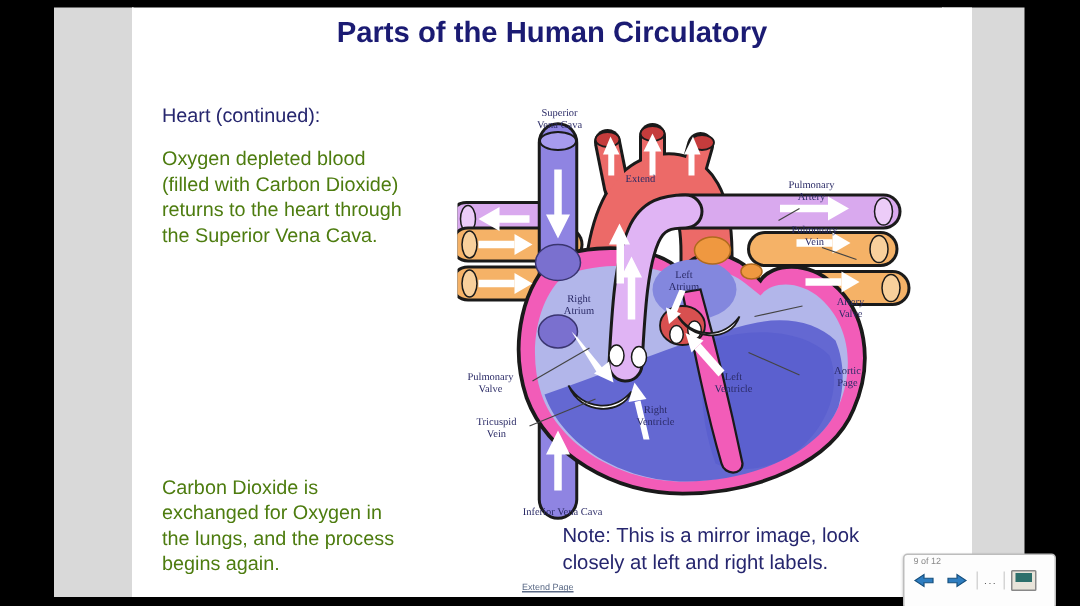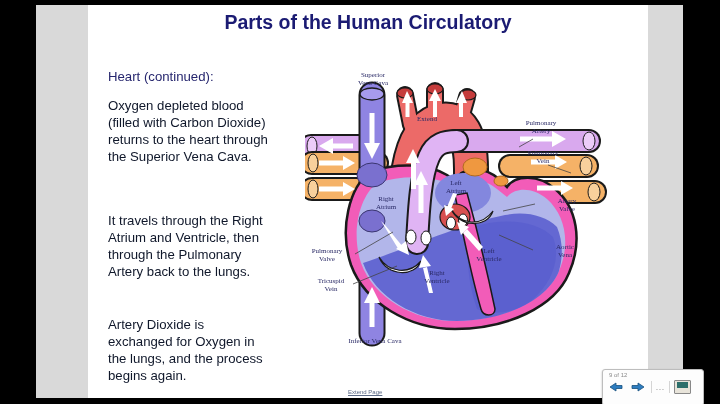--- a/index.html
+++ b/index.html
@@ -6,21 +6,21 @@
   .stage{position:relative;width:720px;height:404px;background:#000;overflow:hidden;
          font-family:"Liberation Sans",sans-serif;}
   .gutter{position:absolute;top:5px;height:393px;background:#d9d9d9;}
   .gutter.left{left:36px;width:52px;border-right:1px solid #c4c4c4;}
   .gutter.right{left:628px;width:54px;border-left:1px solid #c4c4c4;}
   .page{position:absolute;left:88px;top:5px;width:540px;height:393px;background:#ffffff;padding-left:20px;}
   .title{position:absolute;left:0;right:0;top:4px;text-align:center;
          font-size:19.5px;font-weight:bold;color:#1b1b73;line-height:26px;}
   .heading{position:absolute;left:20px;top:64px;font-size:13.2px;font-weight:normal;color:#26266e;}
   .par{position:absolute;left:20px;width:215px;font-size:13.2px;line-height:17px;
-       color:#0f172a;white-space:pre-line;}
+       color:#4d7c0f;white-space:pre-line;}
   .p1{top:92px;} .p2{top:207px;} .p3{top:311px;}
   .note{position:absolute;left:287px;top:343px;width:260px;font-size:13.5px;line-height:18px;
         color:#26266e;white-space:pre-line;}
   .extend-link{position:absolute;left:260px;top:384px;font-size:6px;color:#5b6a86;
                text-decoration:underline;cursor:pointer;}
   
   .diagram{position:absolute;left:217px;top:48px;width:320px;height:296px;margin-top:12px;}
   .diagram svg{position:absolute;left:0;top:0;}
   .dlabel{position:absolute;font-family:"Liberation Serif",serif;font-size:7px;line-height:8px;
           color:#2a2a66;text-align:center;white-space:pre-line;}
@@ -48,28 +48,26 @@
   <div class="page">
     <div class="title">
       <div>Parts of the Human Circulatory</div>
     </div>
 
     <div class="heading">Heart (continued):</div>
     <div class="par p1">Oxygen depleted blood
 (filled with Carbon Dioxide)
 returns to the heart through
 the Superior Vena Cava.</div>
-    <div class="par p2">It travels through the Right
-Atrium and Ventricle, then
-through the Pulmonary
-Artery back to the lungs.</div>
-    <div class="par p3">Artery Dioxide is
+    <div class="par p3">Carbon Dioxide is
 exchanged for Oxygen in
 the lungs, and the process
 begins again.</div>
+    <div class="note">Note: This is a mirror image, look
+closely at left and right labels.</div>
     <div class="extend-link">Extend Page</div>
 
     <div class="diagram">
       <svg width="320" height="296" viewBox="0 0 320 296">
 
         <path d="M 6,81 L 60,81" stroke="#1a1a1a" stroke-width="24" stroke-linecap="round" fill="none"></path>
         <path d="M 6,81 L 60,81" stroke="#d9a9ee" stroke-width="20" stroke-linecap="round" fill="none"></path>
         <ellipse cx="7" cy="81" rx="5" ry="9" fill="#ecccf8" stroke="#1a1a1a" stroke-width="1"></ellipse>
 
         <path d="M 7,98 L 72,98" stroke="#1a1a1a" stroke-width="24" stroke-linecap="round" fill="none"></path>
@@ -196,21 +194,21 @@
 Artery</div>
       <div class="dlabel" style="left:205px;top:84px;width:66px">Pulmonary
 Vein</div>
       <div class="dlabel" style="left:128px;top:114px;width:46px">Left
 Atrium</div>
       <div class="dlabel" style="left:58px;top:130px;width:46px">Right
 Atrium</div>
       <div class="dlabel" style="left:232px;top:132px;width:60px">Artery
 Valve</div>
       <div class="dlabel" style="left:230px;top:178px;width:60px">Aortic
-Vena</div>
+Page</div>
       <div class="dlabel" style="left:158px;top:182px;width:52px">Left
 Ventricle</div>
       <div class="dlabel" style="left:106px;top:204px;width:52px">Right
 Ventricle</div>
       <div class="dlabel" style="left:-6px;top:182px;width:56px">Pulmonary
 Valve</div>
       <div class="dlabel" style="left:0px;top:212px;width:52px">Tricuspid
 Vein</div>
       <div class="dlabel" style="left:20px;top:272px;width:100px">Inferior Vena Cava</div>
     </div>

